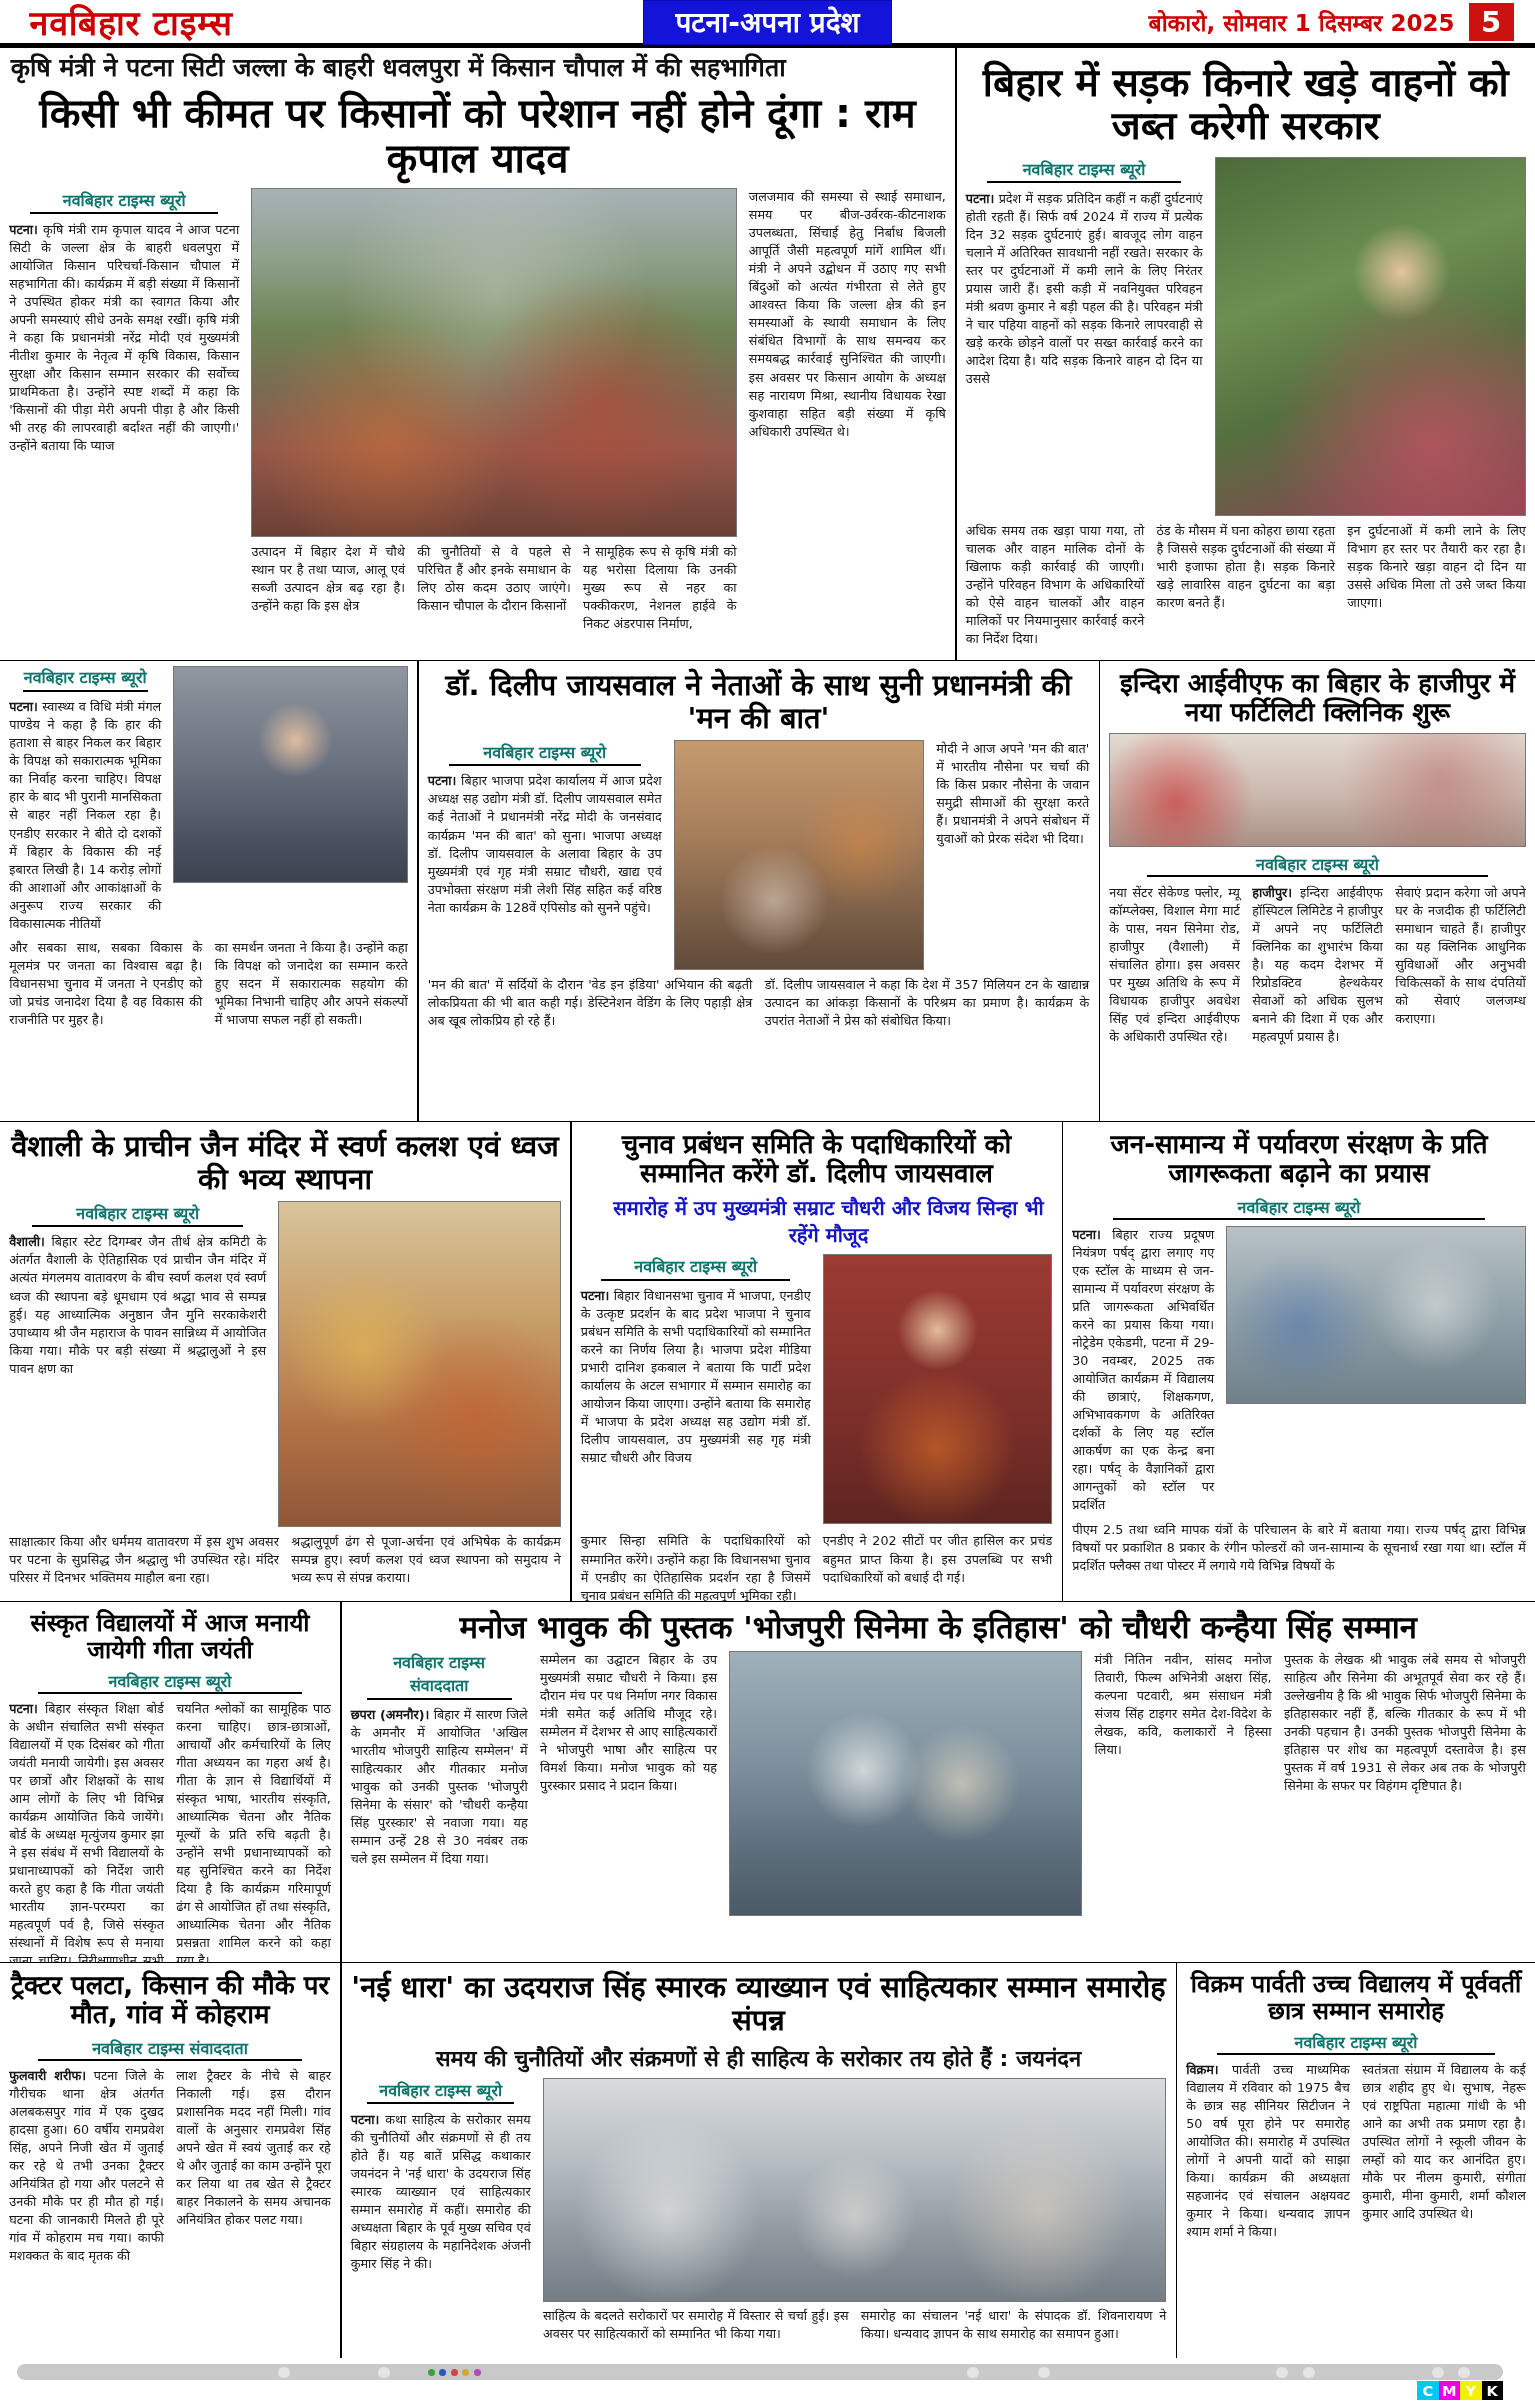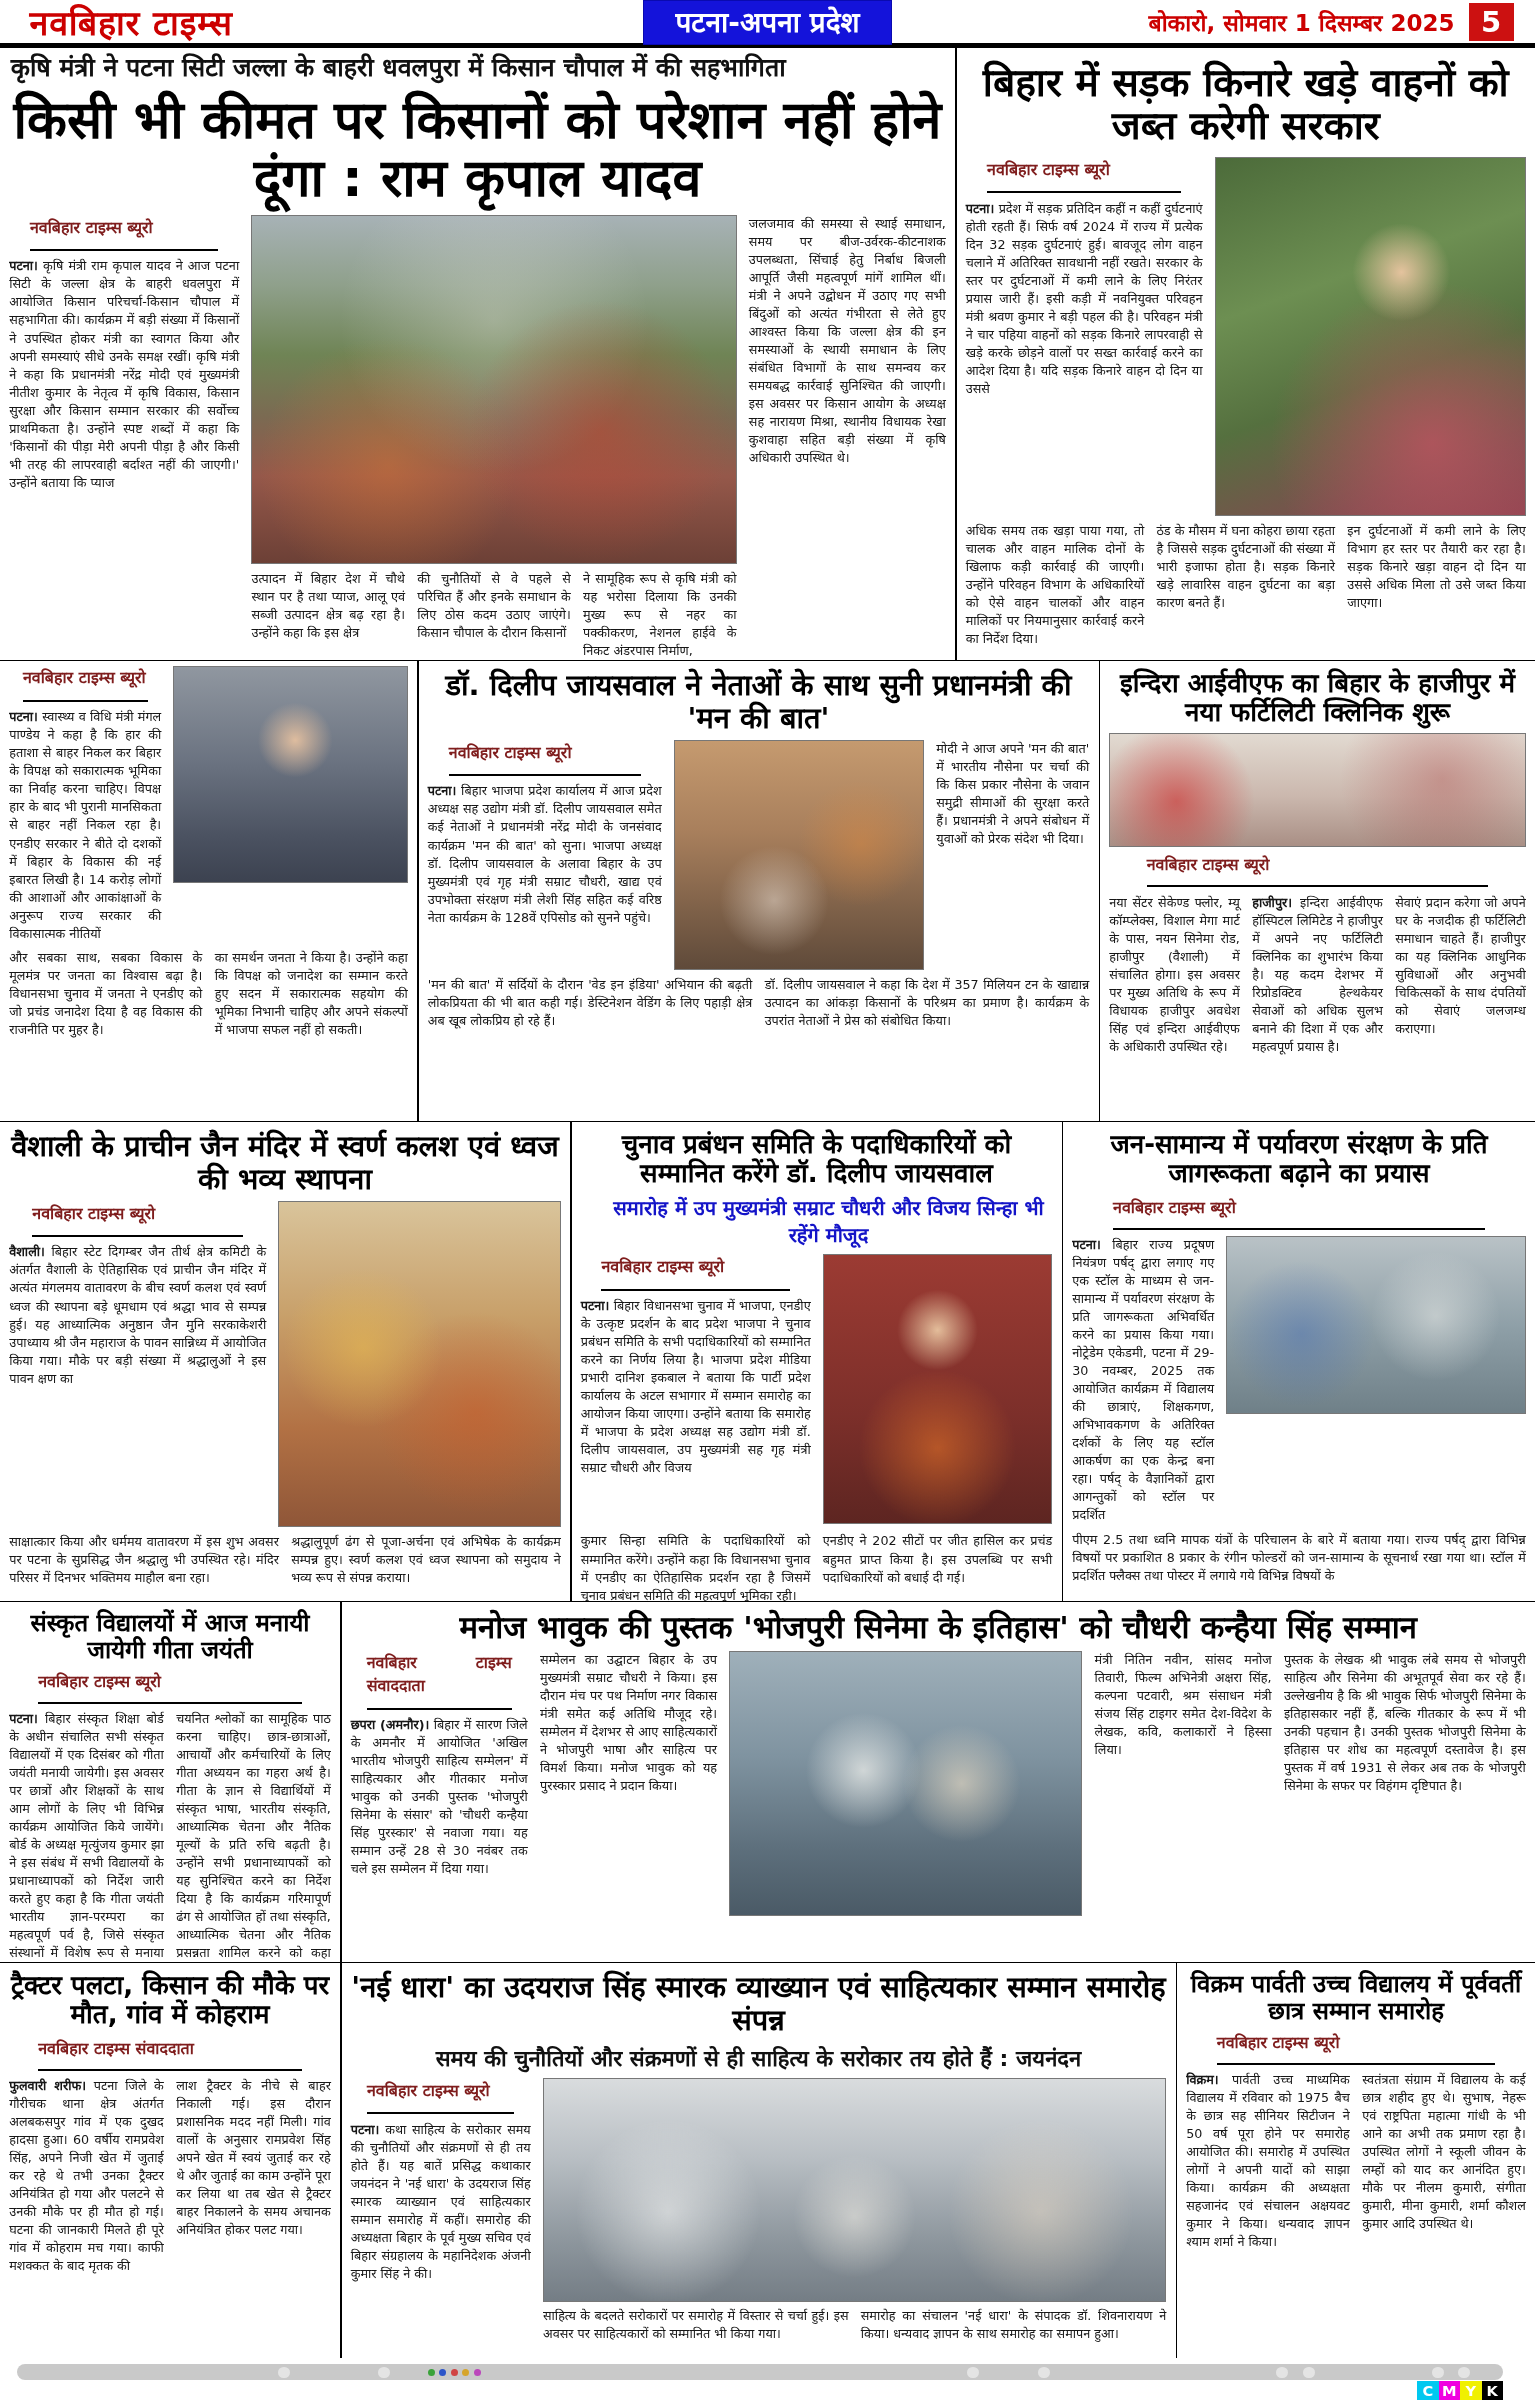--- a/index.html
+++ b/index.html
@@ -18,30 +18,30 @@
   .page-num { background:#cc1111; color:#fff; font-size:29px; font-weight:bold; width:45px; height:38px;
               display:flex; align-items:center; justify-content:center; }
   .rule-thick { height:5.4px; background:#000; }
 
   
   .band { display:flex; border-bottom:1.5px solid #000; overflow:hidden; }
   .vr { width:1.5px; background:#000; flex:0 0 1.5px; }
   .story { padding:4.6px 9.2px 3.1px 9.2px; overflow:hidden; }
   .kicker { font-size:25px; font-weight:bold; line-height:1.15; padding:1.5px 0 3.1px 1.5px; }
   .head { font-weight:bold; text-align:center; line-height:1.12; color:#000; letter-spacing:0; }
-  .h-xl { font-size:52px; padding:4.6px 0 7.7px 0; }
+  .h-xl { font-size:40px; padding:4.6px 0 7.7px 0; }
   .h-l2 { font-size:39px; padding:7.7px 0 9.2px 0; }
   .h-38 { font-size:29px; padding:3.1px 0 6.1px 0; }
   .h-34 { font-size:26px; padding:3.1px 0 6.1px 0; }
   .h-31 { font-size:24px; padding:3.1px 0 4.6px 0; }
   .h-40 { font-size:31px; padding:3.1px 0 6.1px 0; }
   .subhead { text-align:center; font-weight:bold; font-size:20px; padding:0 0 6.1px 0; }
   .subhead.blue { color:#1414c8;margin-left:24px; }
-  .byline { display:block; width:82%; margin:1.5px auto 6.1px auto; font-weight:bold;
-            font-size:16px; border-bottom:2.3px solid #000; padding-bottom:10px; color:#7f1d1d; }
+  .byline { display:block; width:82%; margin:1.5px auto 6.1px auto; text-align:center; font-weight:bold;
+            font-size:16px; border-bottom:2.3px solid #000; padding-bottom:0; color:#0f766e; }
   .row { display:flex; gap:12.3px; }
   .bt { text-align:justify; font-size:12.7px; line-height:1.42; color:#161616; }
   .col { flex:1; min-width:0; }
   .dl { font-weight:bold; }
   .photo { width:100%; border:0.8px solid #777; flex-shrink:0; }
 
   
   .ph-a1 { height:349px; background:
       radial-gradient(circle at 72% 62%, rgba(190,70,50,.55), transparent 32%),
       radial-gradient(circle at 28% 72%, rgba(220,120,50,.45), transparent 30%),

